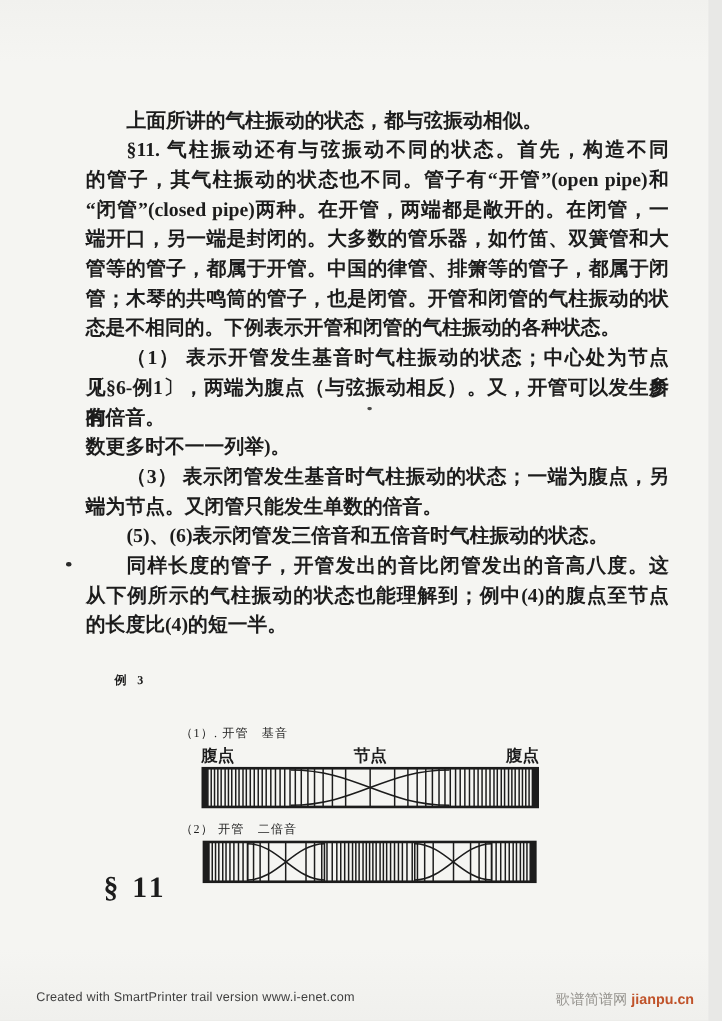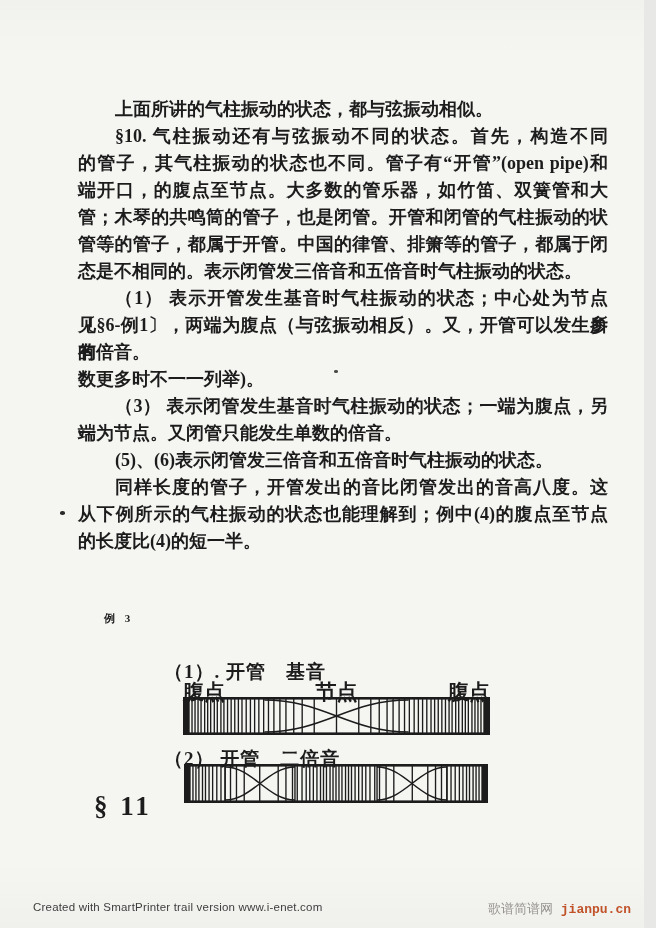--- a/index.html
+++ b/index.html
@@ -15,67 +15,68 @@
     text-align:left;overflow:visible;
   }
   .line.just{text-align:justify;text-align-last:justify;}
   .line.ind{text-indent:37px;}
   .example-label{
     position:absolute;left:104px;top:611px;font-size:11px;font-weight:700;
     word-spacing:7px;
   }
   
   .fig-caption{
-    position:absolute;left:164px;font-size:19px;font-weight:700;letter-spacing:1px;
+    position:absolute;left:164px;font-size:11px;font-weight:400;letter-spacing:1px;
   }
   .cap1{top:659px;}
   .cap2{top:746px;}
   .pipe-labels{
     position:absolute;left:183px;top:678px;width:307px;
     display:flex;justify-content:space-between;
-    font-size:21px;font-weight:700;
+    font-size:15px;font-weight:700;
   }
   .pipe-labels span{display:inline-block;}
   .pipe-svg{position:absolute;display:block;}
   .pipe1{left:183px;top:697px;}
   .pipe2{left:184px;top:764px;}
   
   .page-number{
     position:absolute;left:94px;top:791px;font-size:27px;font-weight:700;
     letter-spacing:3px;
   }
   .wm-left{
     position:absolute;left:33px;top:901px;
     font-family:Liberation Sans, sans-serif;
     font-size:11.5px;color:#3e3e3e;letter-spacing:0.2px;
   }
   .wm-right{
     position:absolute;right:13px;top:900px;
-    font-family:Liberation Mono, monospace;
+    font-family:Liberation Sans, sans-serif;
     font-size:13px;color:#96948f;
   }
   .wm-right .domain{font-weight:700;}
   
   .speck{position:absolute;background:#2a2a2a;border-radius:45%;}
   .speck1{left:60px;top:511px;width:5px;height:4px;}
   .speck2{left:334px;top:370px;width:4px;height:3px;opacity:.85;}
 </style>
 </head>
 <body>
 
 <div class="page">
 
   <div class="textblock">
       <div class="line ind">上面所讲的气柱振动的状态，都与弦振动相似。</div>
-      <div class="line ind just">§10. 气柱振动还有与弦振动不同的状态。首先，构造不同</div>
+      <div class="line ind just">§11. 气柱振动还有与弦振动不同的状态。首先，构造不同</div>
       <div class="line just">的管子，其气柱振动的状态也不同。管子有“开管”(open pipe)和</div>
-      <div class="line just">端开口，的腹点至节点。大多数的管乐器，如竹笛、双簧管和大</div>
+      <div class="line just">“闭管”(closed pipe)两种。在开管，两端都是敞开的。在闭管，一</div>
+      <div class="line just">端开口，另一端是封闭的。大多数的管乐器，如竹笛、双簧管和大</div>
+      <div class="line just">管等的管子，都属于开管。中国的律管、排箫等的管子，都属于闭</div>
       <div class="line just">管；木琴的共鸣筒的管子，也是闭管。开管和闭管的气柱振动的状</div>
-      <div class="line just">管等的管子，都属于开管。中国的律管、排箫等的管子，都属于闭</div>
-      <div class="line">态是不相同的。表示闭管发三倍音和五倍音时气柱振动的状态。</div>
+      <div class="line">态是不相同的。下例表示开管和闭管的气柱振动的各种状态。</div>
       <div class="line ind just">（1） 表示开管发生基音时气柱振动的状态；中心处为节点〔参</div>
       <div class="line just">见§6-例1〕，两端为腹点（与弦振动相反）。又，开管可以发生所有</div>
       <div class="line">的倍音。</div>
       <div class="line">数更多时不一一列举)。</div>
       <div class="line ind just">（3） 表示闭管发生基音时气柱振动的状态；一端为腹点，另一</div>
       <div class="line">端为节点。又闭管只能发生单数的倍音。</div>
       <div class="line ind">(5)、(6)表示闭管发三倍音和五倍音时气柱振动的状态。</div>
       <div class="line ind just">同样长度的管子，开管发出的音比闭管发出的音高八度。这</div>
       <div class="line just">从下例所示的气柱振动的状态也能理解到；例中(4)的腹点至节点</div>
       <div class="line">的长度比(4)的短一半。</div>

